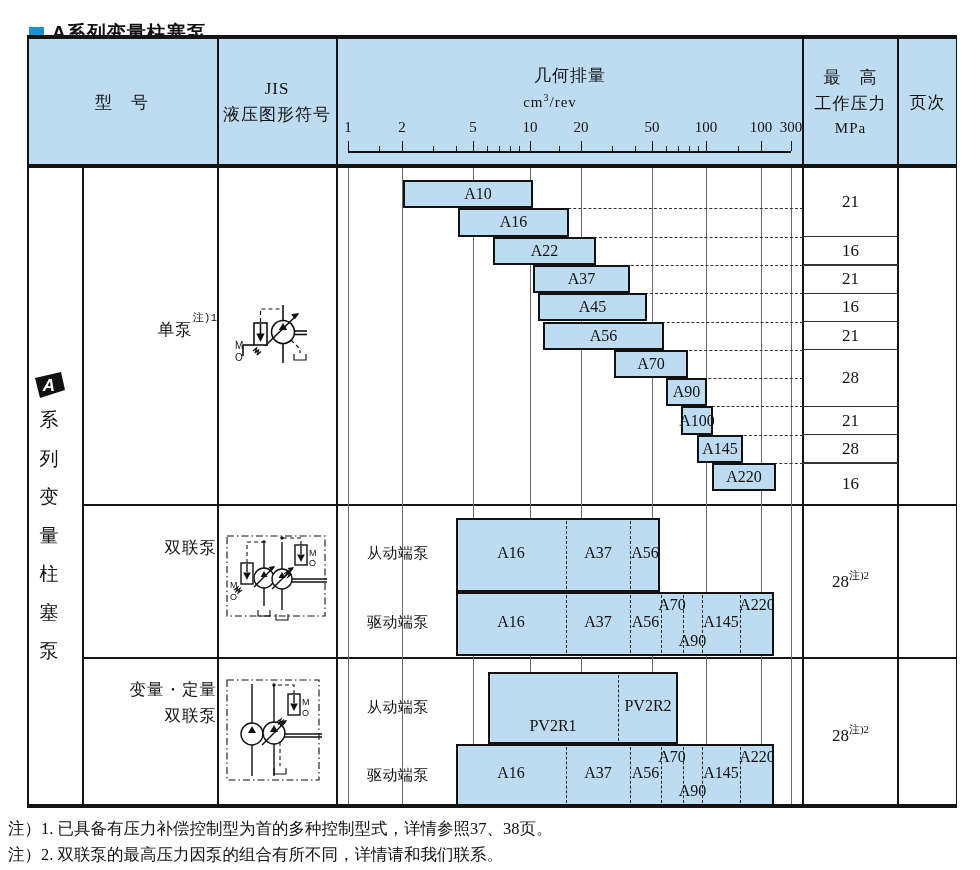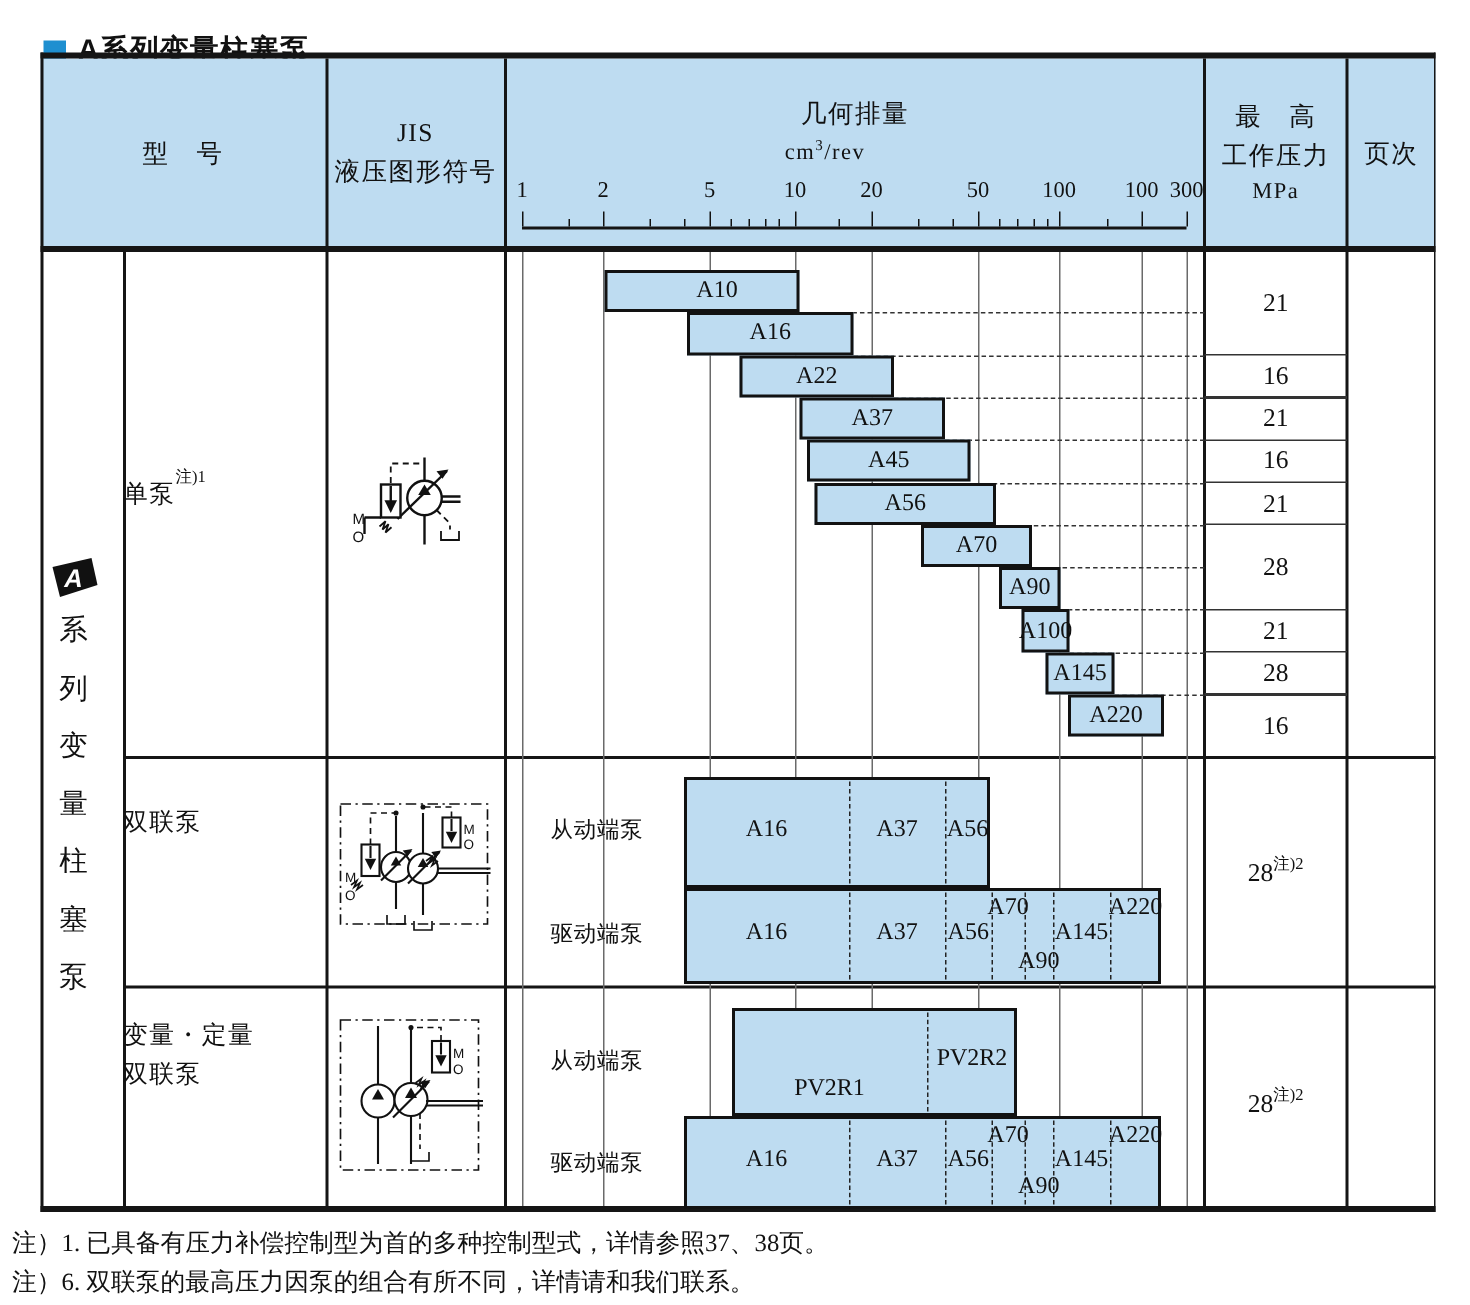--- a/index.html
+++ b/index.html
@@ -18,21 +18,21 @@
   .tick{position:absolute;width:1px;background:#111;z-index:3;}
   .ticklabel{position:absolute;width:44px;margin-left:-22px;text-align:center;font-size:15px;z-index:3;}
   .bar{position:absolute;background:#BEDCF1;border:2.5px solid #121212;box-sizing:border-box;z-index:2;display:flex;align-items:center;justify-content:center;}
   .bar .lbl{font-size:16px;white-space:nowrap;}
   .dualbar{position:absolute;background:#BEDCF1;border:2.5px solid #121212;box-sizing:border-box;z-index:2;}
   .seglbl{position:absolute;font-size:16px;white-space:nowrap;transform:translateX(-50%);z-index:2;}
   .segdiv{position:absolute;width:0;border-left:1.4px dashed #222;z-index:2;}
   .leader{position:absolute;height:0;border-top:1.2px dashed #333;z-index:1;}
   .pcell{position:absolute;left:803px;width:95px;text-align:center;font-size:17px;z-index:2;display:flex;align-items:center;justify-content:center;}
   .pdiv{position:absolute;left:803px;width:95px;height:1.4px;background:#333;}
-  .rowlabel{position:absolute;text-align:left;font-size:16.5px;letter-spacing:1px;z-index:2;}
+  .rowlabel{position:absolute;text-align:right;font-size:16.5px;letter-spacing:1px;z-index:2;font-family:Liberation Mono, monospace;}
   sup.noteref{font-size:11px;letter-spacing:0;}
   .subrow{position:absolute;left:341px;width:114px;text-align:center;font-size:15px;letter-spacing:0.5px;z-index:2;}
   .vert-char{position:absolute;left:35px;width:28px;text-align:center;font-size:19px;z-index:2;}
   .notes{position:absolute;left:8px;top:816px;font-size:16.5px;line-height:26px;}
   .sym{position:absolute;z-index:2;}
   svg text{font-family:"Liberation Sans","DejaVu Sans",sans-serif;}
 </style>
 </head>
 <body>
 
@@ -341,16 +341,16 @@
         <div class="vert-char" style="top: 484px;">变</div>
         <div class="vert-char" style="top: 522.5px;">量</div>
         <div class="vert-char" style="top: 561px;">柱</div>
         <div class="vert-char" style="top: 599.5px;">塞</div>
         <div class="vert-char" style="top: 638px;">泵</div>
       </div>
   </div>
 
   <div class="notes">
     <div>注）1. 已具备有压力补偿控制型为首的多种控制型式，详情参照37、38页。</div>
-    <div>注）6. 双联泵的最高压力因泵的组合有所不同，详情请和我们联系。</div>
+    <div>注）2. 双联泵的最高压力因泵的组合有所不同，详情请和我们联系。</div>
   </div>
 
 </div>
 
 </body></html>

